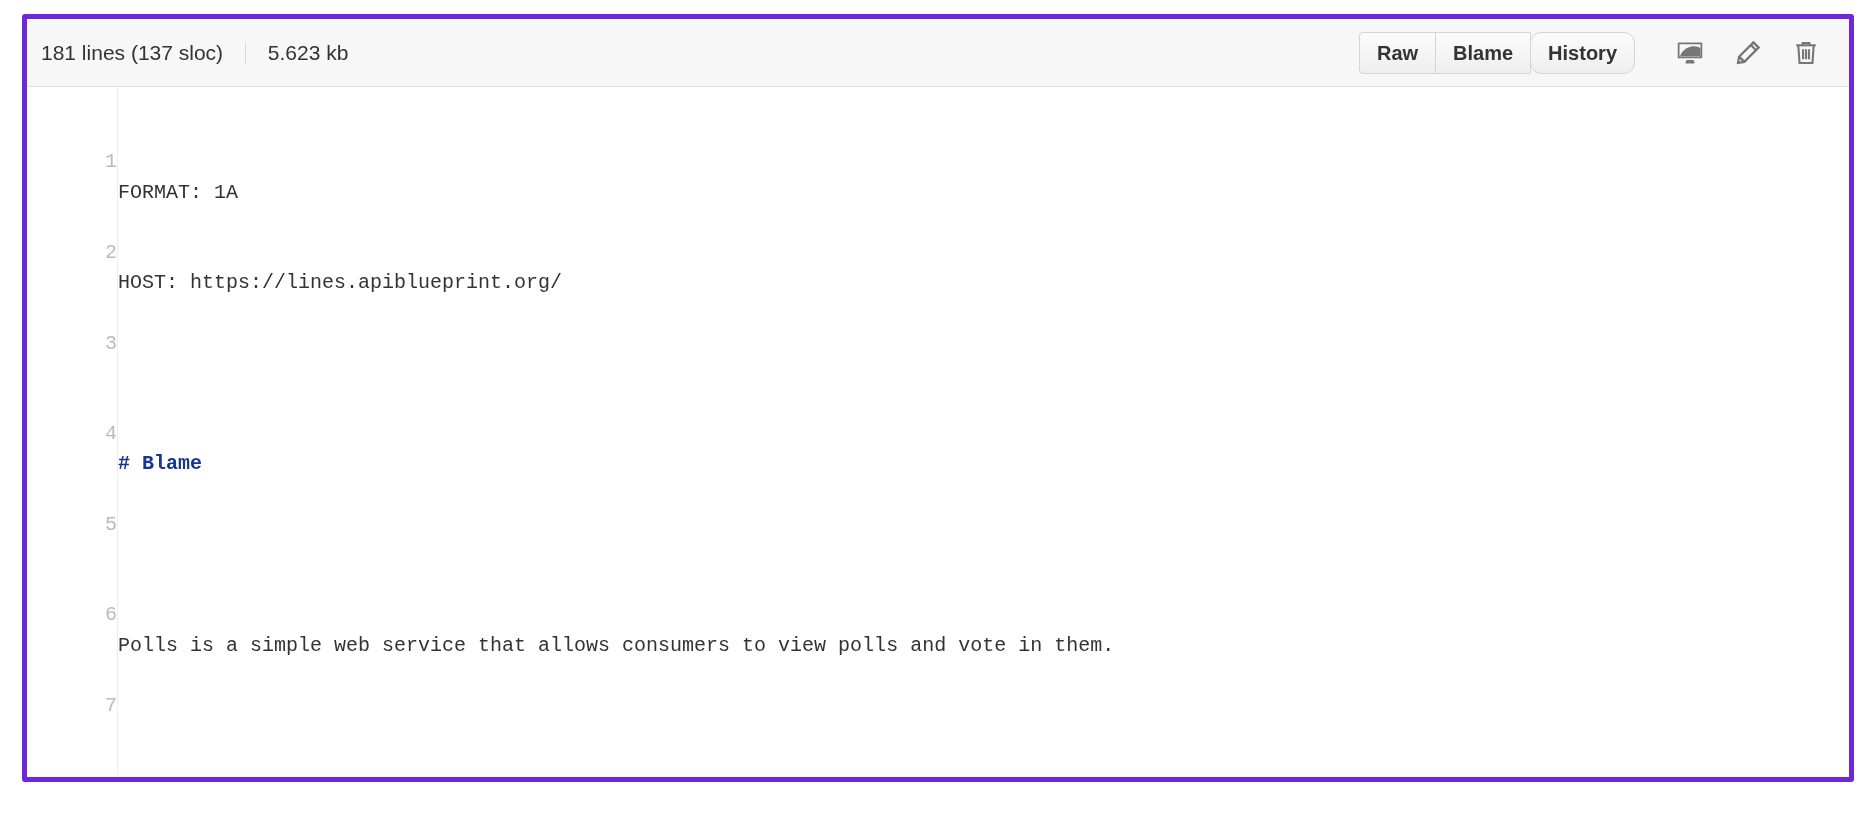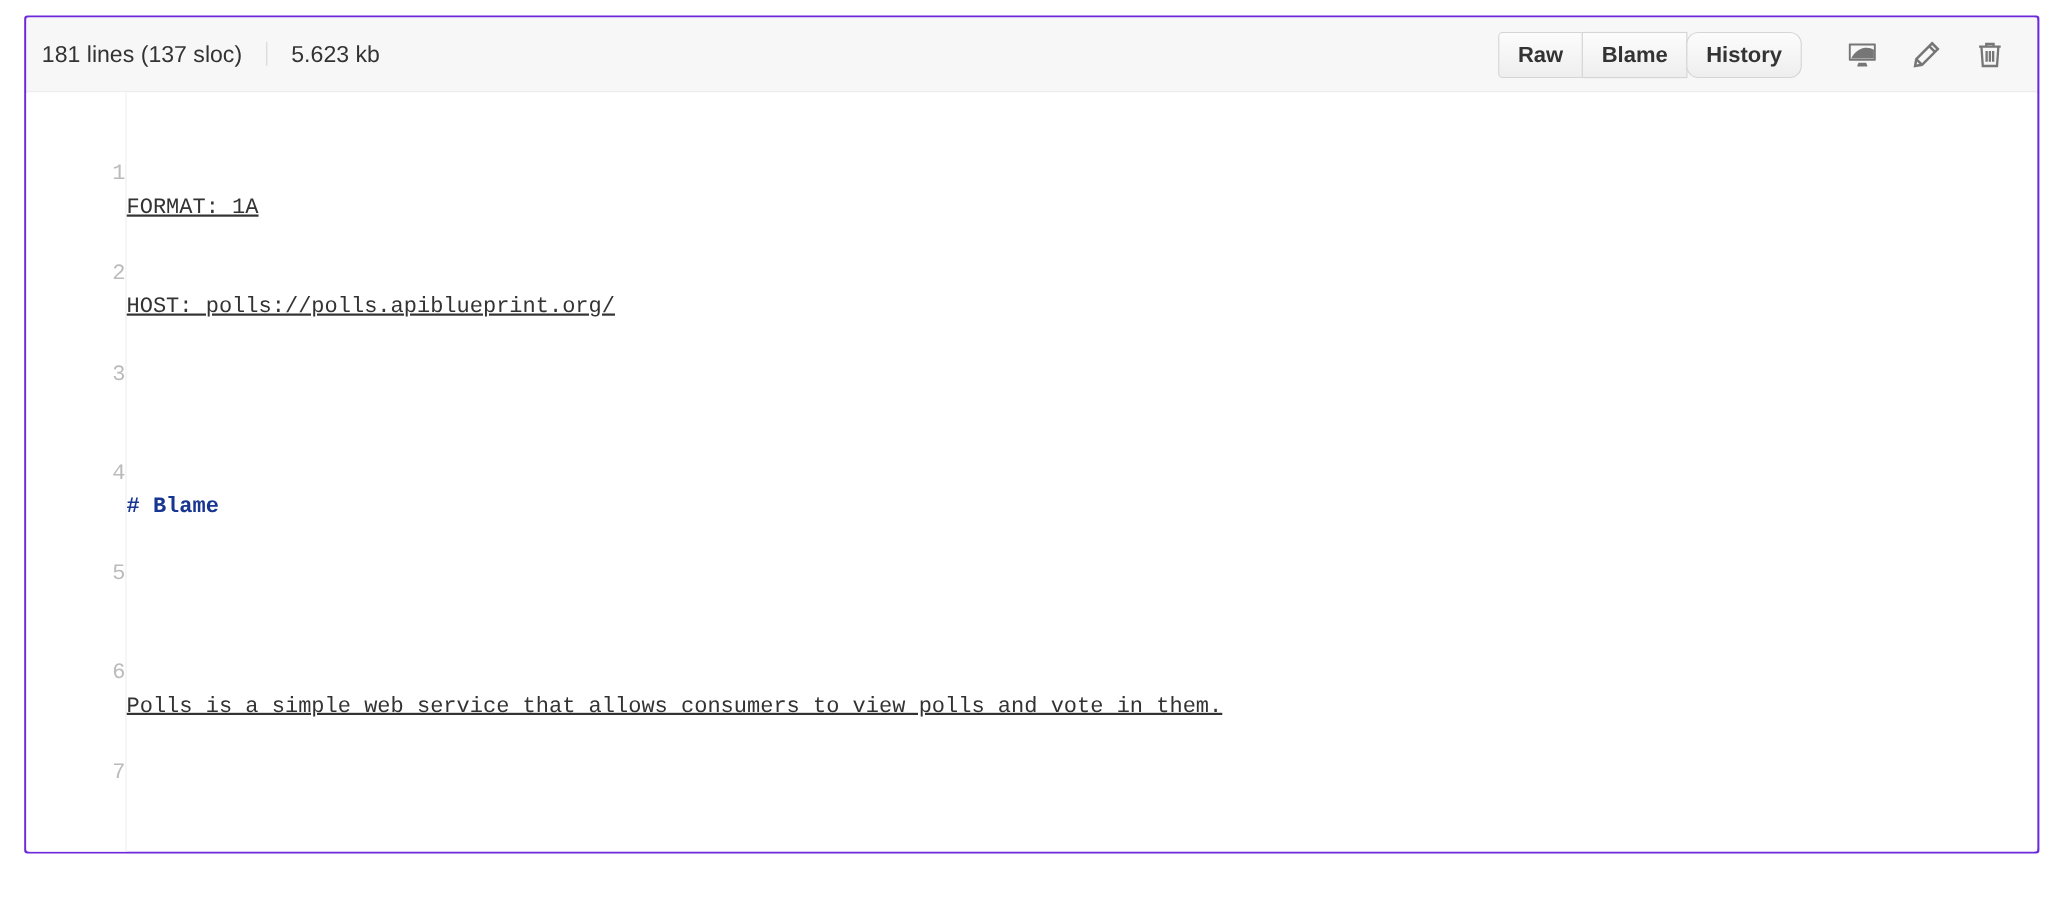--- a/index.html
+++ b/index.html
@@ -14,21 +14,21 @@
     font-family: "Liberation Sans", sans-serif;
     -webkit-font-smoothing: antialiased;
   }
 
   .blob-wrapper {
     position: absolute;
     left: 22px;
     top: 14px;
     width: 1832px;
     box-sizing: border-box;
-    border: 2px solid #6d28d9;
+    border: 5px solid #6d28d9;
     border-radius: 3px;
     background: #ffffff;
   }
 
   
   .file-header {
     background-color: #f7f7f7;
     border-bottom: 1px solid #e0e0e0;
     height: 68px;
     box-sizing: border-box;
@@ -158,21 +158,21 @@
   }
 
   .code-line {
     height: 30.2px;
     white-space: pre;
   }
   .ln { display: block; height: 30.2px; }
 
   
   .tok-heading  { color: #183691; font-weight: bold; }
-  .tok-plain    { color: #333333; text-decoration: underline; }
+  .tok-plain    { color: #333333; }
 </style>
 </head>
 <body>
 
 <div class="blob-wrapper">
 
   <div class="file-header">
 
     <div class="file-info">
       <span class="meta-text">181 lines (137 sloc)</span>
@@ -243,21 +243,21 @@
           
           
           
           
           
         </td>
 
         <td class="code-cell">
 
           <div class="code-line"><span class="tok-plain">FORMAT: 1A</span></div>
-          <div class="code-line"><span class="tok-plain">HOST: polls://polls.apiblueprint.org/</span></div>
+          <div class="code-line"><span class="tok-plain">HOST: https://lines.apiblueprint.org/</span></div>
           <div class="code-line"><span class="tok-plain"></span></div>
           <div class="code-line"><span class="tok-heading"># Blame</span></div>
           <div class="code-line"><span class="tok-plain"></span></div>
           <div class="code-line"><span class="tok-plain">Polls is a simple web service that allows consumers to view polls and vote in them.</span></div>
           <div class="code-line"><span class="tok-plain"></span></div>
           
           
           
           
           

